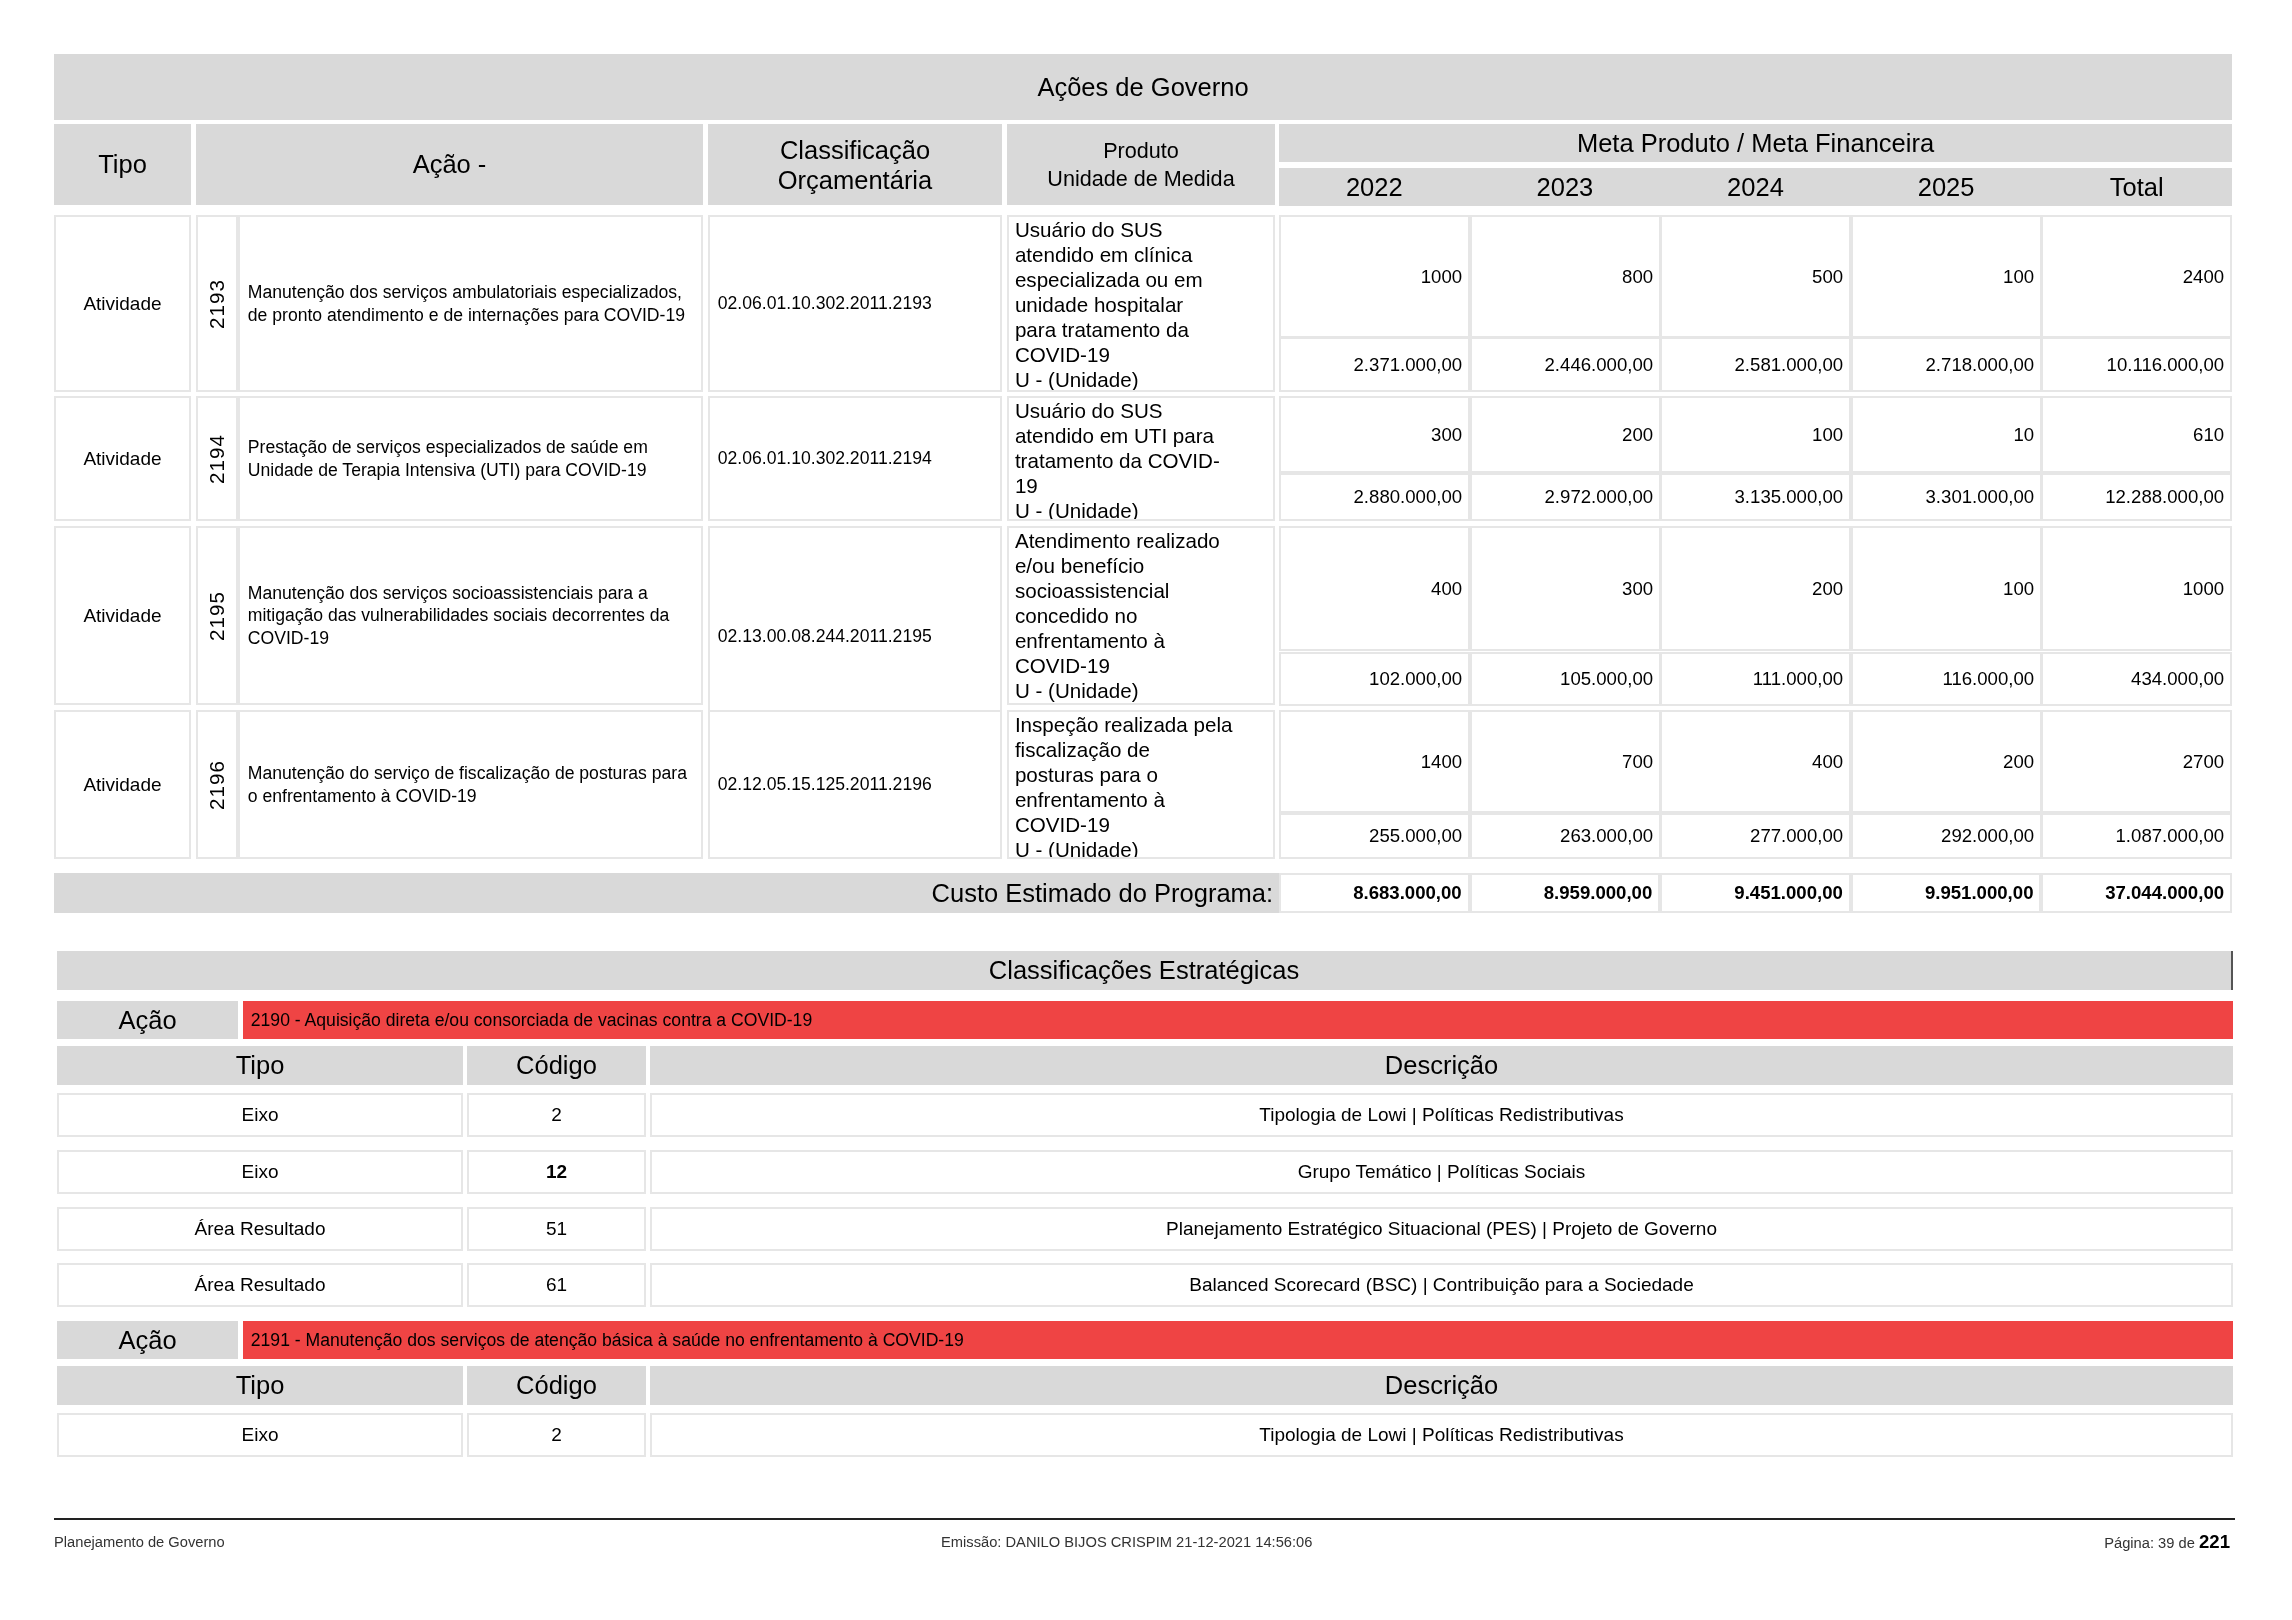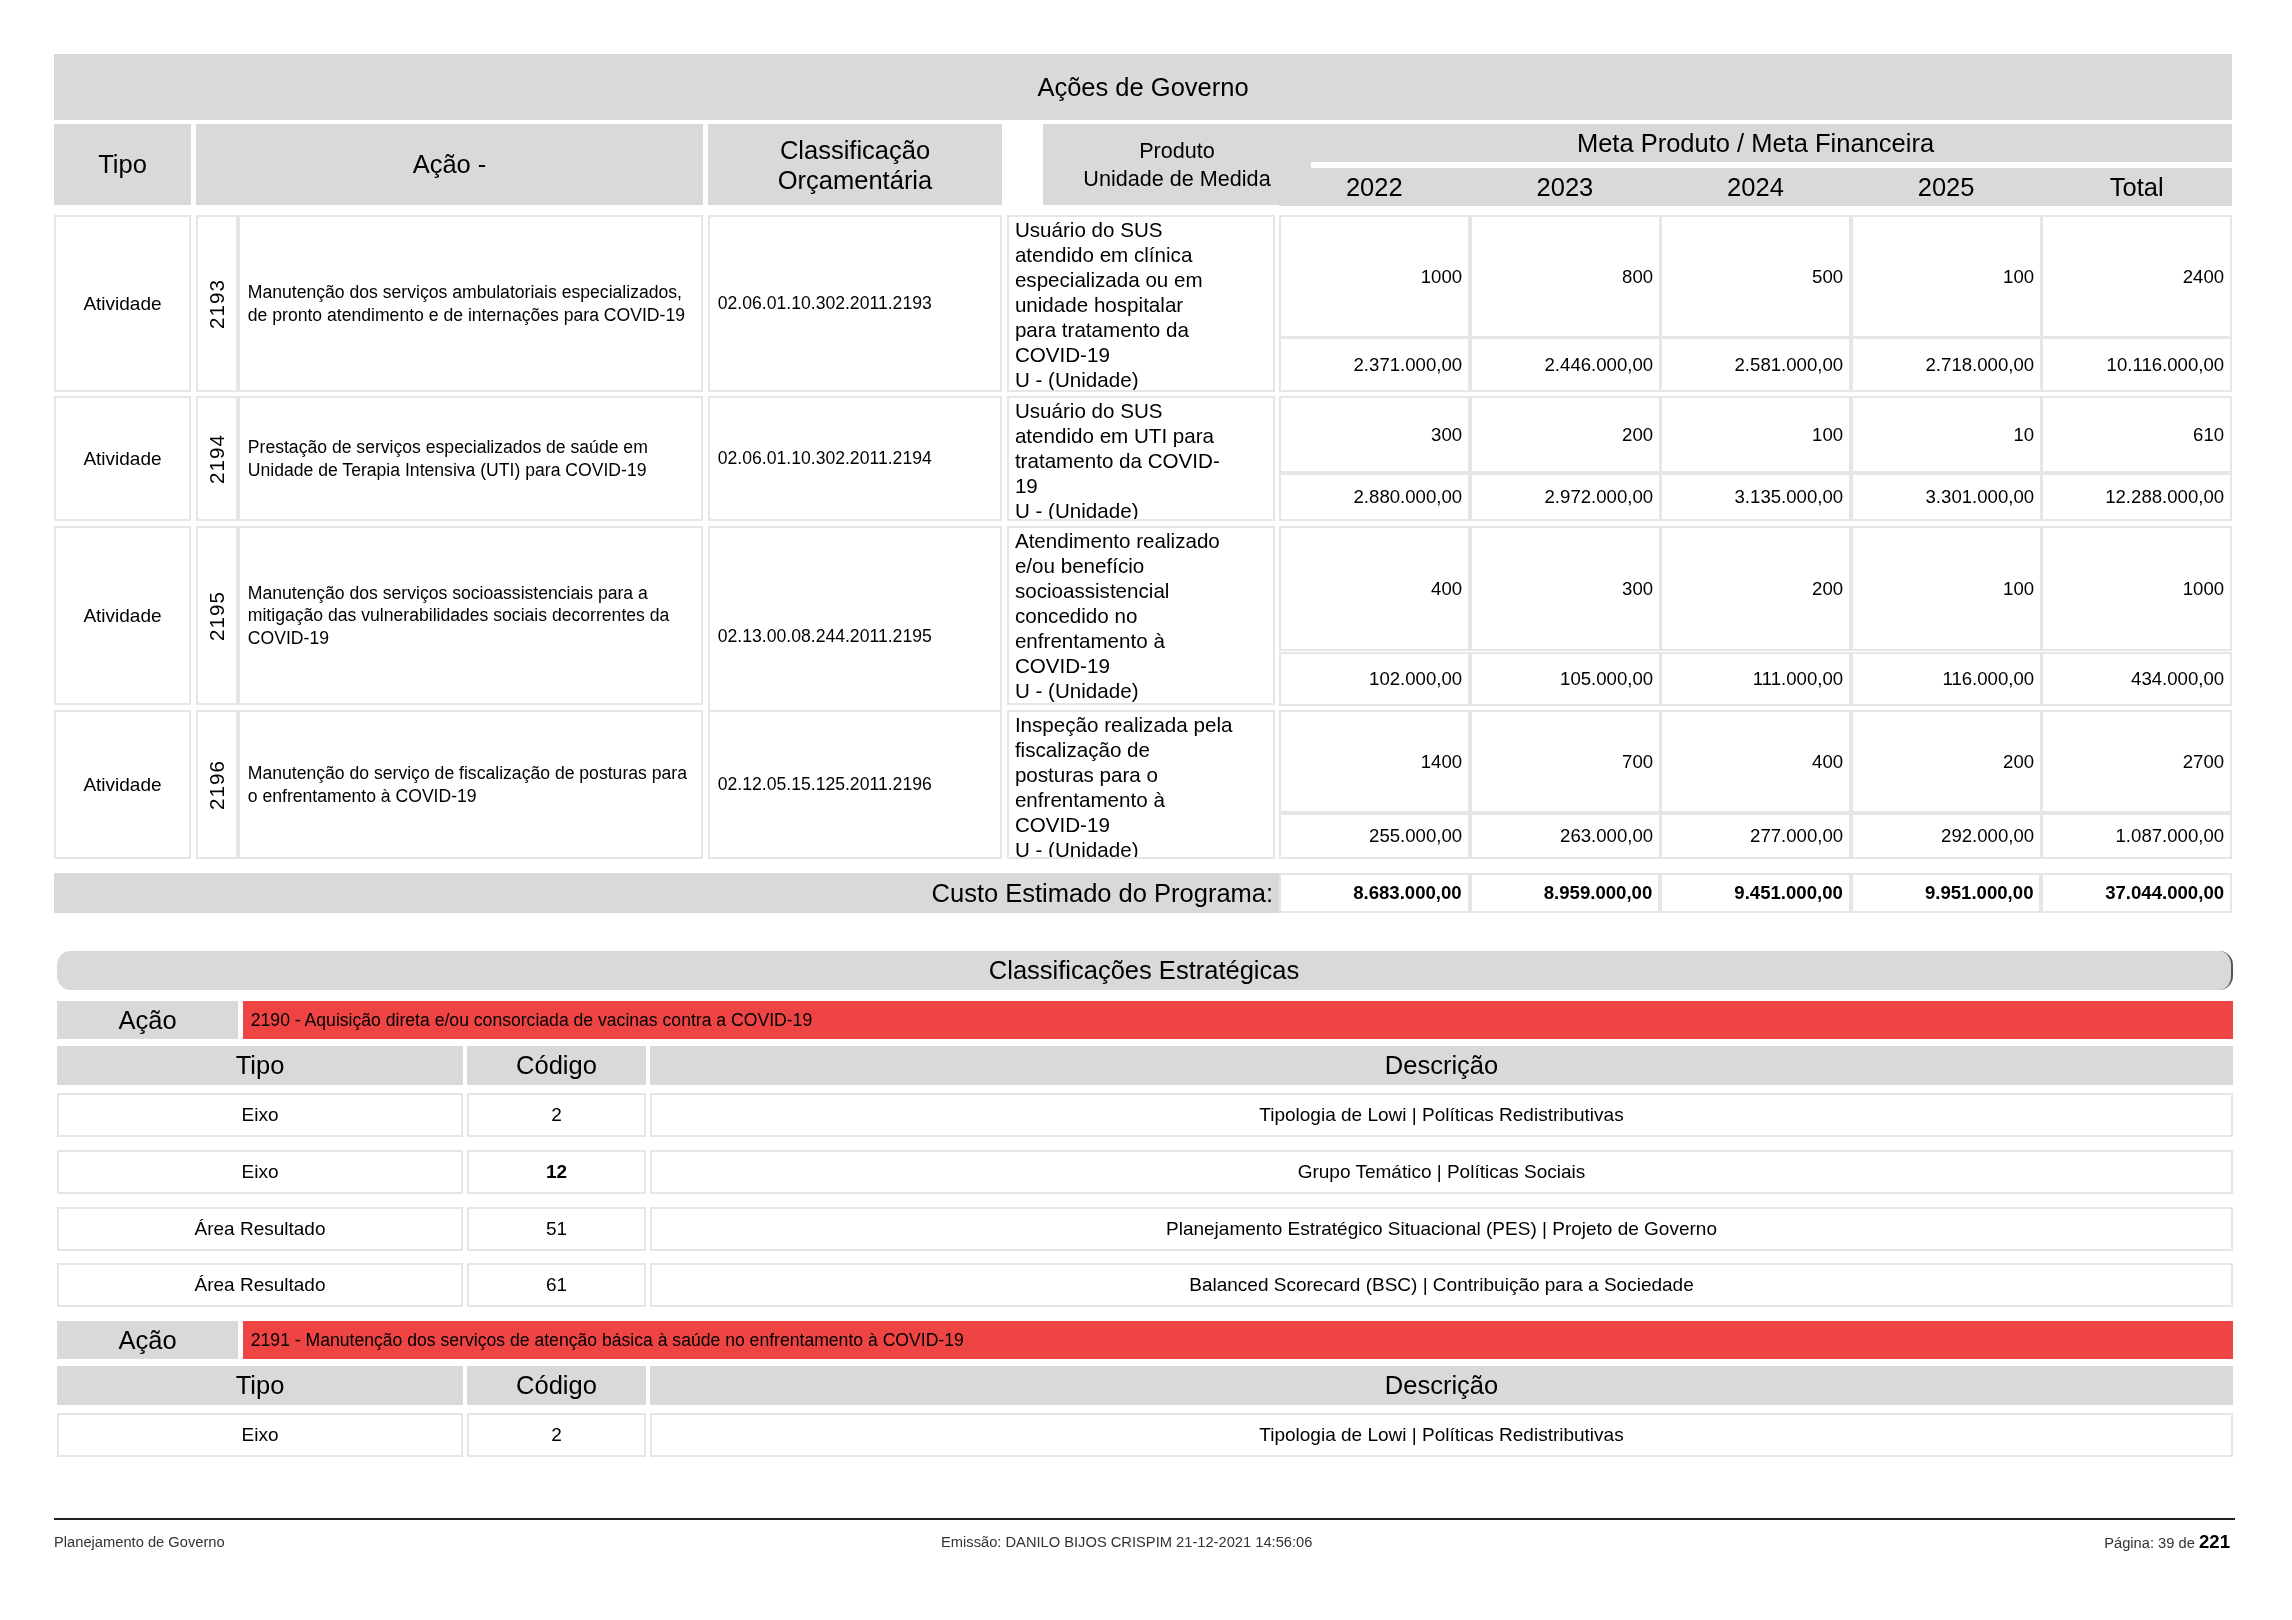--- a/index.html
+++ b/index.html
@@ -4,21 +4,21 @@
 <style>
   html,body{margin:0;padding:0;background:#ffffff;}
   body{width:2293px;height:1620px;position:relative;overflow:hidden;font-family:"Liberation Sans",sans-serif;color:#000;}
   .abs{position:absolute;box-sizing:border-box;}
   .gray{background:#d9d9d9;}
   .dgray{background:#ef4444;}
   .cell{border:2px solid #e6e6e6;background:#fff;}
   .hdr{display:flex;align-items:center;justify-content:center;text-align:center;}
   .t-title{font-size:25.5px;}
   .t-head{font-size:25.5px;}
-  .t-head-sm{font-size:21.6px;line-height:27.4px;margin-left:36px;}
+  .t-head-sm{font-size:21.6px;line-height:27.4px;}
   .t-body{font-size:19px;}
   .t-small{font-size:17.6px;line-height:22.5px;}
   .t-prod{font-size:20.6px;line-height:25px;}
   .num{display:flex;align-items:center;justify-content:flex-end;padding-right:5.9px;font-size:18.6px;}
   .vcode{display:flex;align-items:center;justify-content:center;}
   .vcode span{transform:rotate(-90deg);white-space:nowrap;font-size:20.6px;letter-spacing:1px;}
   .lft{display:flex;align-items:center;padding-left:7.8px;}
   .ctr{display:flex;align-items:center;justify-content:center;}
   .bold{font-weight:bold;}
   .footer-line{border-top:2px solid #222;}
@@ -160,21 +160,21 @@
   <span class="t-head">Custo Estimado do Programa:</span>
 </div>
 <div class="abs" style="left:1279px;top:873px;width:953px;height:40px;display:flex;">
   <div class="num bold cell" style="flex:1;">8.683.000,00</div>
   <div class="num bold cell" style="flex:1;">8.959.000,00</div>
   <div class="num bold cell" style="flex:1;">9.451.000,00</div>
   <div class="num bold cell" style="flex:1;">9.951.000,00</div>
   <div class="num bold cell" style="flex:1;">37.044.000,00</div>
 </div>
 
-<div class="abs gray hdr t-title" style="left:57px;top:951px;width:2176px;height:39px;border-right:2px solid #555;border-radius:14px;">
+<div class="abs gray hdr t-title" style="left:57px;top:951px;width:2176px;height:39px;border-right:2px solid #555;">
   <span>Classificações Estratégicas</span>
 </div>
 <div id="class-groups">
     <div class="abs gray ctr t-head bold" style="left:57px;top:1001px;width:181px;height:38px;font-weight:normal;">Ação</div>
     <div class="abs dgray lft t-small" style="left:243px;top:1001px;width:1990px;height:38px;">2190 - Aquisição direta e/ou consorciada de vacinas contra a COVID-19</div>
     <div class="abs gray ctr t-head" style="left:57px;top:1046px;width:406px;height:39px;">Tipo</div>
     <div class="abs gray ctr t-head" style="left:467px;top:1046px;width:179px;height:39px;">Código</div>
     <div class="abs gray ctr t-head" style="left:650px;top:1046px;width:1583px;height:39px;">Descrição</div>
     <div class="abs cell ctr t-body" style="left:57px;top:1093px;width:406px;height:44px;">Eixo</div>
     <div class="abs cell ctr t-body" style="left:467px;top:1093px;width:179px;height:44px;">2</div>

